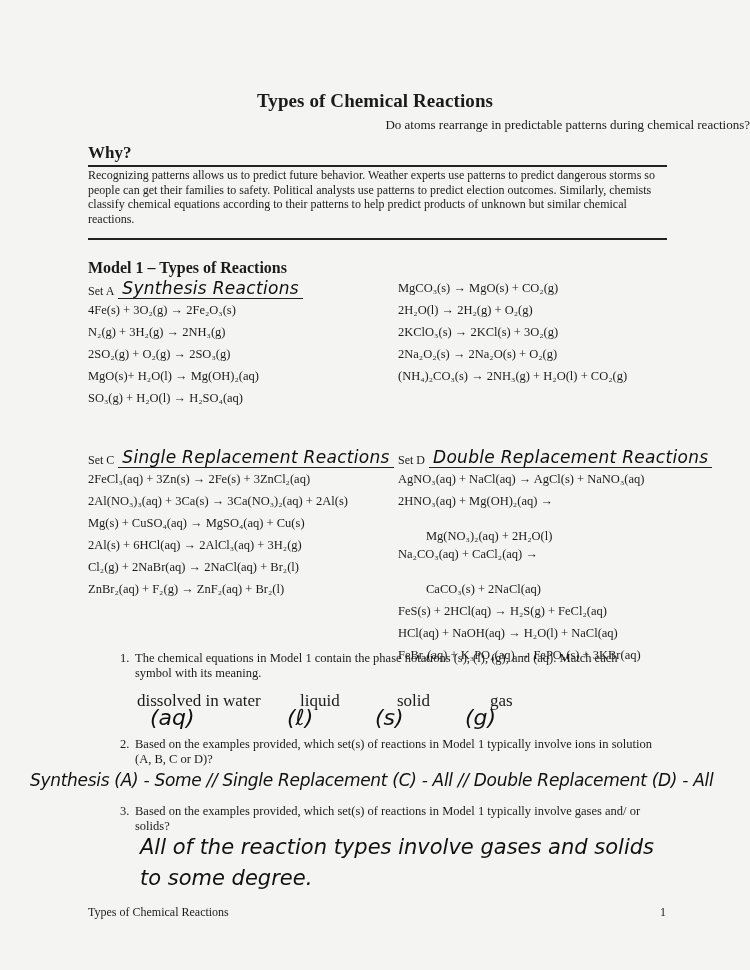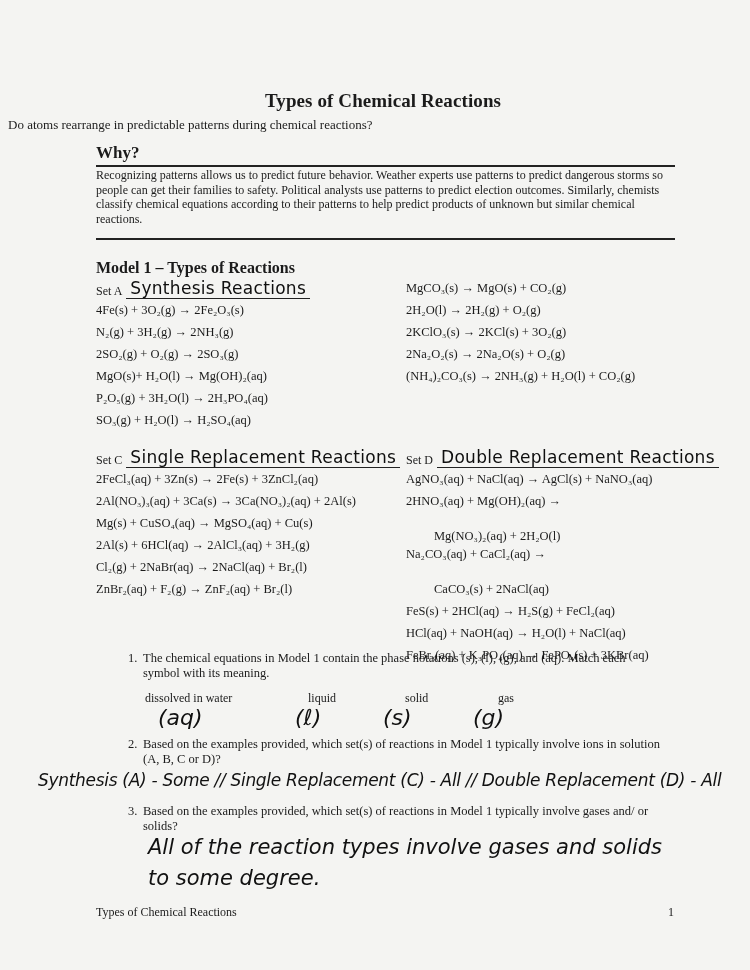--- a/index.html
+++ b/index.html
@@ -3,58 +3,58 @@
 <meta charset="utf-8">
 <style>
   html, body { margin: 0; padding: 0; }
   body {
     width: 750px; height: 970px; overflow: hidden;
     background: #f4f4f2;
     font-family: "Liberation Serif", "DejaVu Serif", serif;
     color: #1b1b1b;
     position: relative;
   }
-  .page { position: absolute; left: 8px; top: 0; width: 726px; height: 970px; }
+  .page { position: absolute; left: 0; top: 0; width: 726px; height: 970px; }
   .title {
     position: absolute; left: 0; width: 750px; top: 90px; text-align: center;
     font-size: 19px; font-weight: bold; letter-spacing: 0.1px;
   }
   .subtitle {
-    position: absolute; left: 0; width: 750px; top: 117px; text-align: left;
+    position: absolute; left: 0; width: 750px; top: 117px; text-align: right;
     font-size: 13px;
   }
   .why-heading {
     position: absolute; left: 88px; top: 143px; font-size: 17px; font-weight: bold;
   }
   .rule { position: absolute; left: 88px; width: 579px; background: #222; }
   .rule.top { top: 165px; height: 2px; }
   .rule.bottom { top: 238px; height: 2px; }
   .why-text {
     position: absolute; left: 88px; top: 168px; width: 580px;
     font-size: 12px; line-height: 14.5px;
   }
   .model-heading {
     position: absolute; left: 88px; top: 259px; font-size: 16px; font-weight: bold;
   }
   .set { position: absolute; }
   .set-label-row { height: 22px; display: flex; align-items: flex-end; white-space: nowrap; }
   .set-label { font-size: 12px; font-weight: normal; margin-right: 4px; }
   .set-name {
-    font-family: "DejaVu Sans", sans-serif; 
+    font-family: "DejaVu Sans", sans-serif; font-style: italic;
     font-size: 17px; color: #0f0f0f; border-bottom: 1.5px solid #222;
     padding: 0 4px; line-height: 20px; letter-spacing: 0.3px;
   }
   .eq { font-size: 12.5px; line-height: 22px; white-space: nowrap; }
   .eq.cont { padding-left: 28px; line-height: 13px; }
   .eq.first { line-height: 14px; margin-top: 4px; }
   .eq.gap { margin-bottom: 4px; margin-top: 22px; }
   .question { position: absolute; font-size: 12.5px; line-height: 15px; }
   .qnum { position: absolute; left: 0; }
   .qtext { padding-left: 15px; }
-  .phase-label { position: absolute; font-size: 12px; }
+  .phase-label { position: absolute; font-size: 17px; }
   .hand {
     position: absolute; font-family: "DejaVu Sans", sans-serif; font-style: italic;
     color: #111; white-space: nowrap;
   }
   .footer-left { position: absolute; left: 88px; top: 905px; font-size: 12px; }
   .footer-right { position: absolute; left: 660px; top: 905px; font-size: 12px; }
 </style>
 </head>
 <body>
 
@@ -72,21 +72,20 @@
 
   <div class="set" style="left:88px; top:277px;">
     <div class="set-label-row">
       <span class="set-label">Set A</span>
       <span class="set-name">Synthesis Reactions</span>
     </div>
     <div class="eq">4Fe(s) + 3O₂(g) → 2Fe₂O₃(s)</div>
     <div class="eq">N₂(g) + 3H₂(g) → 2NH₃(g)</div>
     <div class="eq">2SO₂(g) + O₂(g) → 2SO₃(g)</div>
     <div class="eq">MgO(s)+ H₂O(l) → Mg(OH)₂(aq)</div>
-    <div class="eq">P₂O₅(g) + 3H₂O(l) → 2H₃PO₄(aq)</div>
     <div class="eq">SO₃(g) + H₂O(l) → H₂SO₄(aq)</div>
   </div>
 
   <div class="set" style="left:398px; top:277px;">
     <div class="eq">MgCO₃(s) → MgO(s) + CO₂(g)</div>
     <div class="eq">2H₂O(l) → 2H₂(g) + O₂(g)</div>
     <div class="eq">2KClO₃(s) → 2KCl(s) + 3O₂(g)</div>
     <div class="eq">2Na₂O₂(s) → 2Na₂O(s) + O₂(g)</div>
     <div class="eq">(NH₄)₂CO₃(s) → 2NH₃(g) + H₂O(l) + CO₂(g)</div>
   </div>

